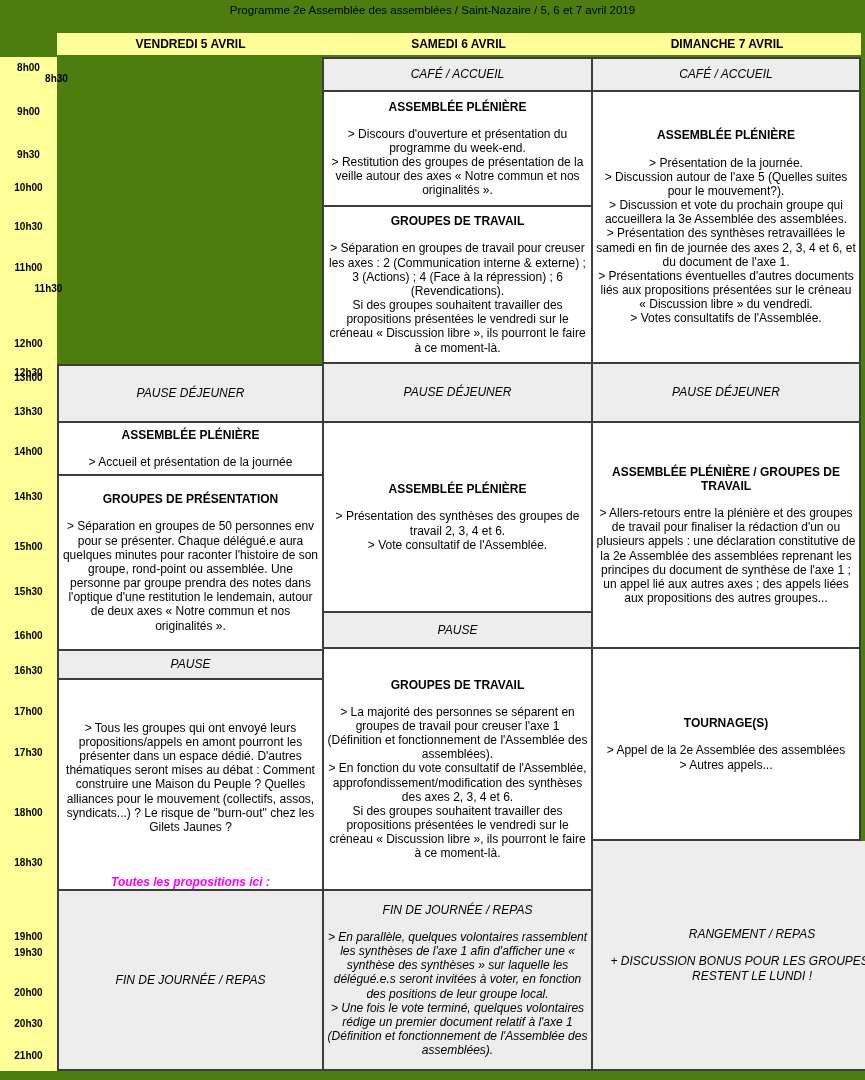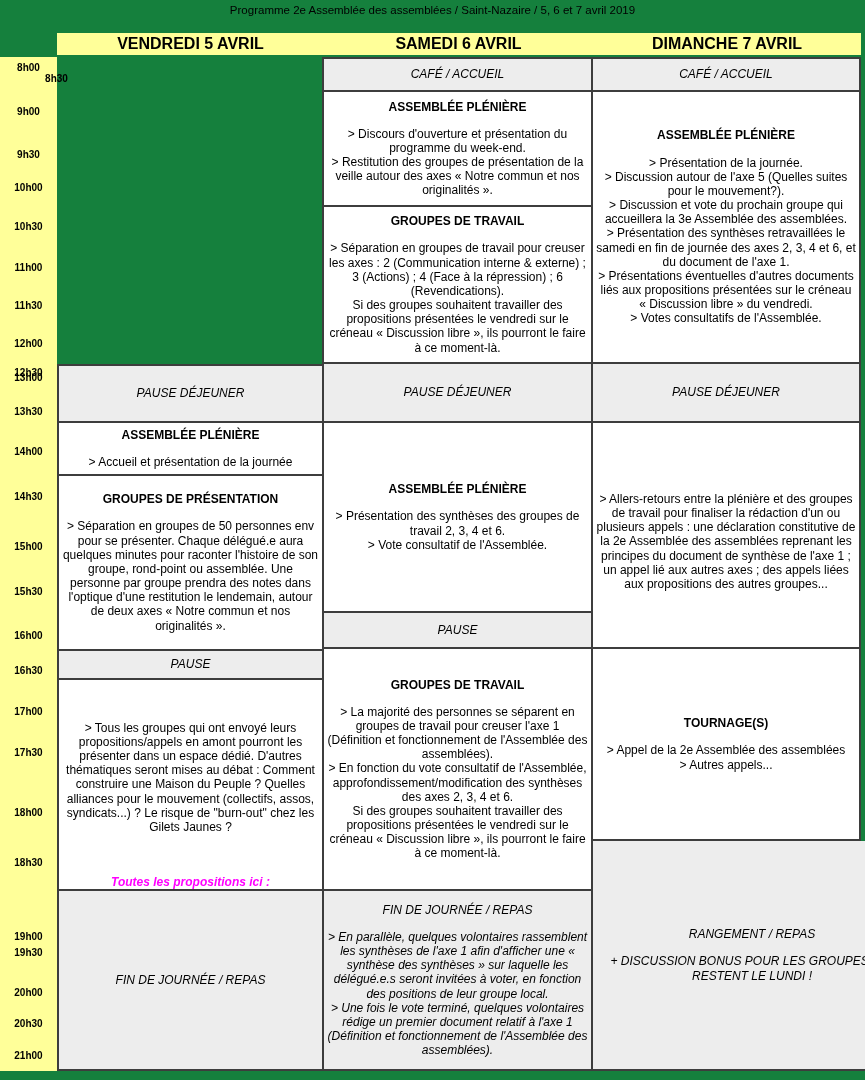--- a/index.html
+++ b/index.html
@@ -1,31 +1,31 @@
 <!DOCTYPE html>
 <html><head>
 <meta charset="utf-8">
 <style>
   html,body{margin:0;padding:0;background:#ffffff;}
   #page{
     position:relative;
     width:865px;height:1080px;
-    background:#15803d;
+    background:#4d7c0f;
     font-family:"Liberation Sans", sans-serif;
     color:#000;
     overflow:hidden;
   }
   .doc-title{
     position:absolute;left:0;top:4px;width:100%;
     text-align:center;font-size:11.5px;
   }
   .day-header{
     position:absolute;top:33px;height:22px;
     display:flex;align-items:center;justify-content:center;
-    font-weight:bold;font-size:16px;
+    font-weight:bold;font-size:12px;
     box-sizing:border-box;
   }
   .time-col{
     position:absolute;left:0;top:57px;width:57px;height:1014px;
   }
   .time-label{
     position:absolute;left:0;width:57px;height:16px;line-height:16px;
     text-align:center;font-weight:bold;font-size:10px;
   }
   .cell{
@@ -53,21 +53,21 @@
 <div id="page">
   <div class="doc-title">Programme 2e Assemblée des assemblées / Saint-Nazaire / 5, 6 et 7 avril 2019</div>
   <div class="time-col" style="background: rgb(255, 255, 153);">
       <div class="time-label" style="top: 3px;">8h00</div>
       <div class="time-label" style="top: 14px; padding-left: 28px;">8h30</div>
       <div class="time-label" style="top: 47px;">9h00</div>
       <div class="time-label" style="top: 90px;">9h30</div>
       <div class="time-label" style="top: 123px;">10h00</div>
       <div class="time-label" style="top: 162px;">10h30</div>
       <div class="time-label" style="top: 203px;">11h00</div>
-      <div class="time-label" style="top: 241px;">11h30</div>
+      <div class="time-label" style="top: 224px; margin-left: 20px;">11h30</div>
       <div class="time-label" style="top: 279px;">12h00</div>
       <div class="time-label" style="top: 308px;">12h30</div>
       <div class="time-label" style="top: 313px;">13h00</div>
       <div class="time-label" style="top: 347px;">13h30</div>
       <div class="time-label" style="top: 387px;">14h00</div>
       <div class="time-label" style="top: 432px;">14h30</div>
       <div class="time-label" style="top: 482px;">15h00</div>
       <div class="time-label" style="top: 527px;">15h30</div>
       <div class="time-label" style="top: 571px;">16h00</div>
       <div class="time-label" style="top: 606px;">16h30</div>
@@ -154,20 +154,21 @@
 &gt; Discussion autour de l'axe 5 (Quelles suites pour le mouvement?).
 &gt; Discussion et vote du prochain groupe qui accueillera la 3e Assemblée des assemblées.
 &gt; Présentation des synthèses retravaillées le samedi en fin de journée des axes 2, 3, 4 et 6, et du document de l'axe 1.
 &gt; Présentations éventuelles d'autres documents liés aux propositions présentées sur le créneau « Discussion libre » du vendredi.
 &gt; Votes consultatifs de l'Assemblée.</div>
     </div>
     <div class="cell gray no-top" style="left: 591px; width: 270px; top: 364px; height: 59px; border-color: rgb(61, 61, 61); background: rgb(237, 237, 237);">
       <div class="cell-title">PAUSE DÉJEUNER</div>
     </div>
     <div class="cell no-top" style="left: 591px; width: 270px; top: 423px; height: 226px; border-color: rgb(61, 61, 61);">
+      <div class="cell-title">ASSEMBLÉE PLÉNIÈRE / GROUPES DE TRAVAIL</div>
       <div class="cell-body">&gt; Allers-retours entre la plénière et des groupes de travail pour finaliser la rédaction d'un ou plusieurs appels : une déclaration constitutive de la 2e Assemblée des assemblées reprenant les principes du document de synthèse de l'axe 1 ; un appel lié aux autres axes ; des appels liées aux propositions des autres groupes...</div>
     </div>
     <div class="cell no-top" style="left: 591px; width: 270px; top: 649px; height: 192px; border-color: rgb(61, 61, 61); text-align: center;">
       <div class="cell-title">TOURNAGE(S)</div>
       <div class="cell-body">&gt; Appel de la 2e Assemblée des assemblées
 &gt; Autres appels...</div>
     </div>
     <div class="cell gray no-top" style="left: 591px; width: 322px; top: 841px; height: 230px; border-color: rgb(61, 61, 61); background: rgb(237, 237, 237);">
       <div class="cell-title">RANGEMENT / REPAS</div>
       <div class="cell-body">+ DISCUSSION BONUS POUR LES GROUPES QUI RESTENT LE LUNDI !</div>

